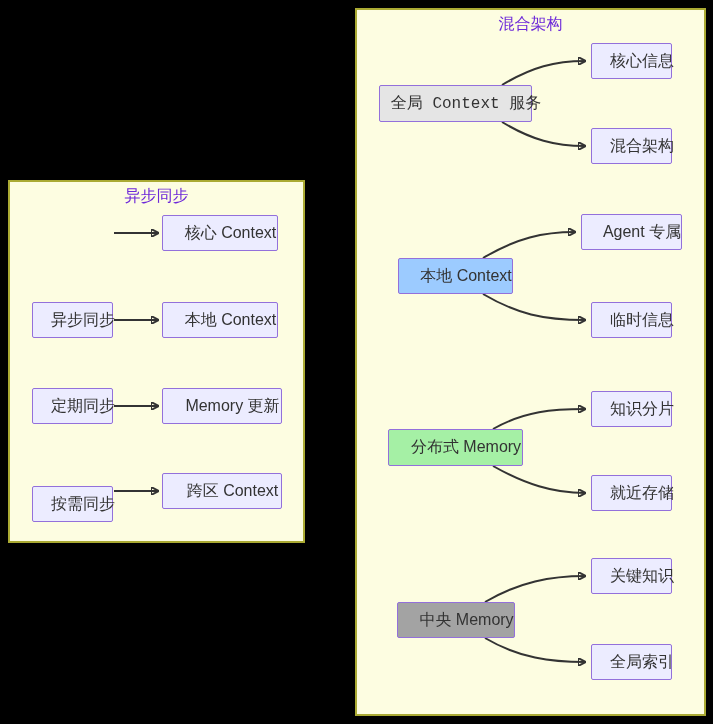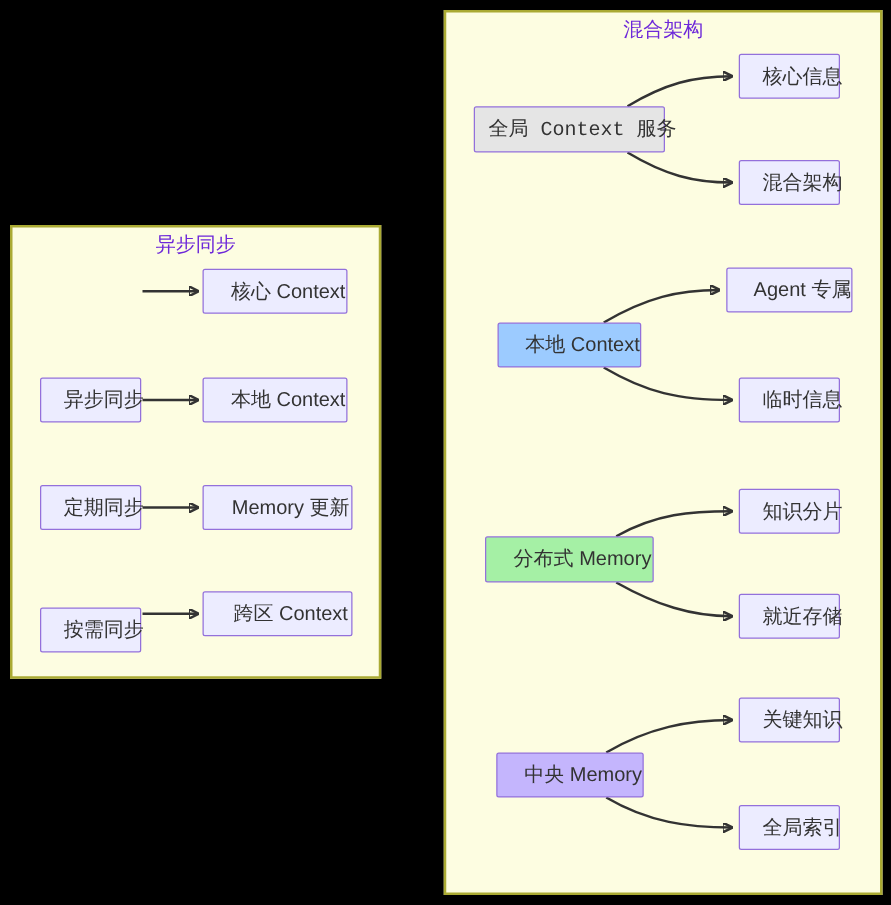--- a/index.html
+++ b/index.html
@@ -19,21 +19,21 @@
   }
   .node{
     position:absolute;box-sizing:border-box;height:36px;
     background:#ECECFF;border:1px solid #9370DB;border-radius:2px;
     display:flex;align-items:center;justify-content:center;
     font-size:16px;white-space:nowrap;color:#333;padding-left:21px;
   }
   .fill-pink{background:#e5e5e5;font-family:Liberation Mono, monospace;}
   .fill-blue{background:#9CCBFF;}
   .fill-green{background:#A5F0A5;}
-  .fill-orange{background:#c4b5fd;text-align:center;}
+  .fill-orange{background:#a3a3a3;text-align:center;}
   .edges{position:absolute;left:0;top:0;width:100%;height:100%;pointer-events:none;}
   .edges path,.edges line{stroke:#333;stroke-width:2;fill:none;}
 </style>
 </head>
 <body>
 
 <div class="stage">
 
   <section class="panel panel-left">
     <div class="panel-title">异步同步</div>

